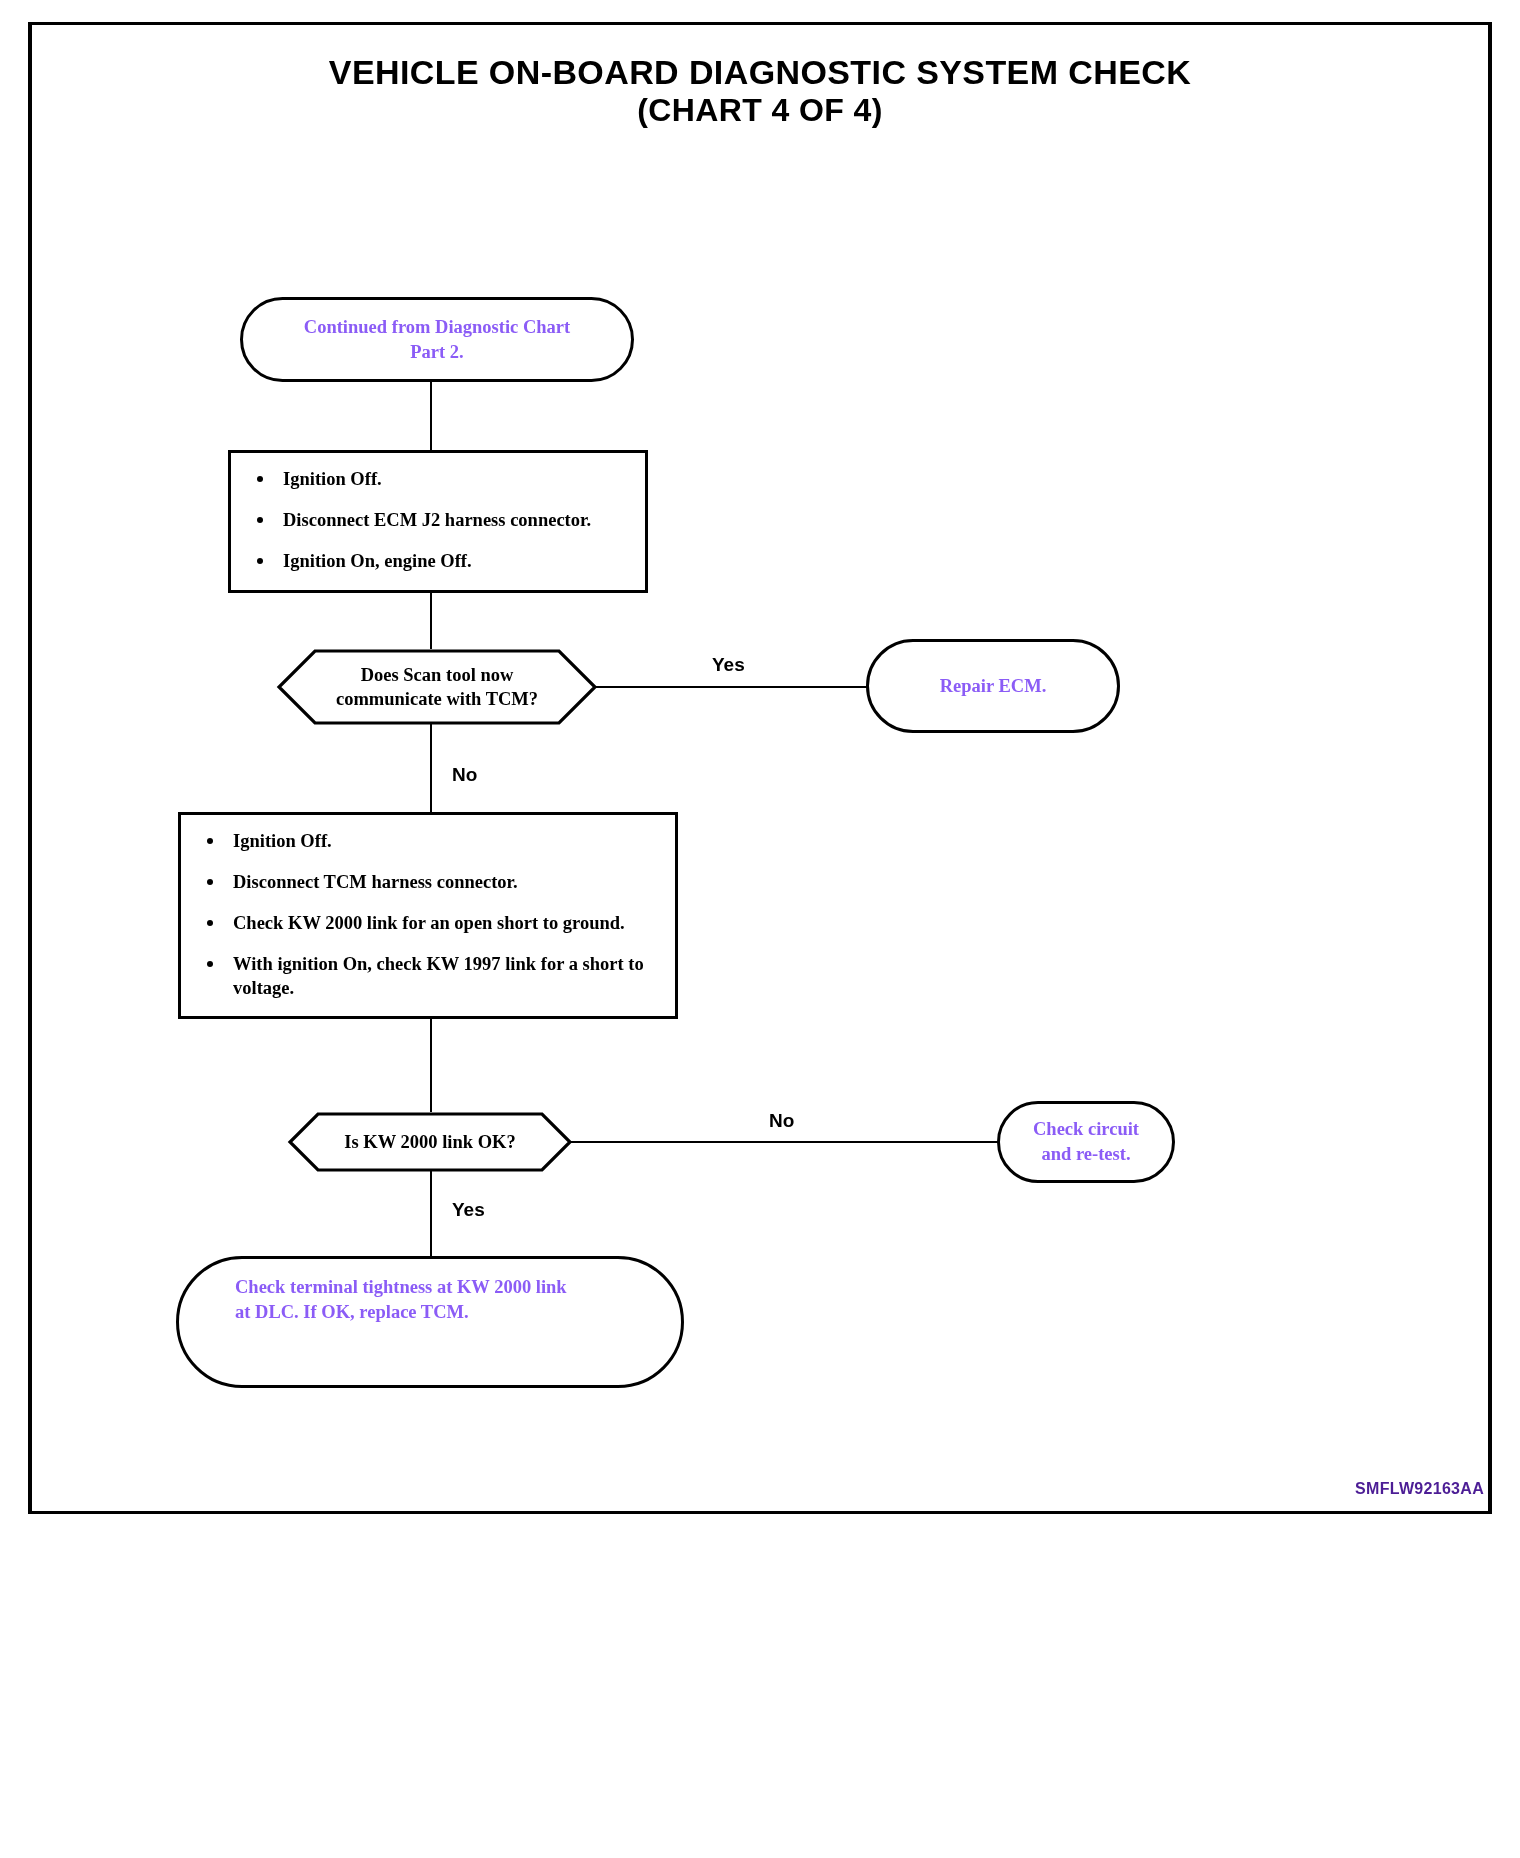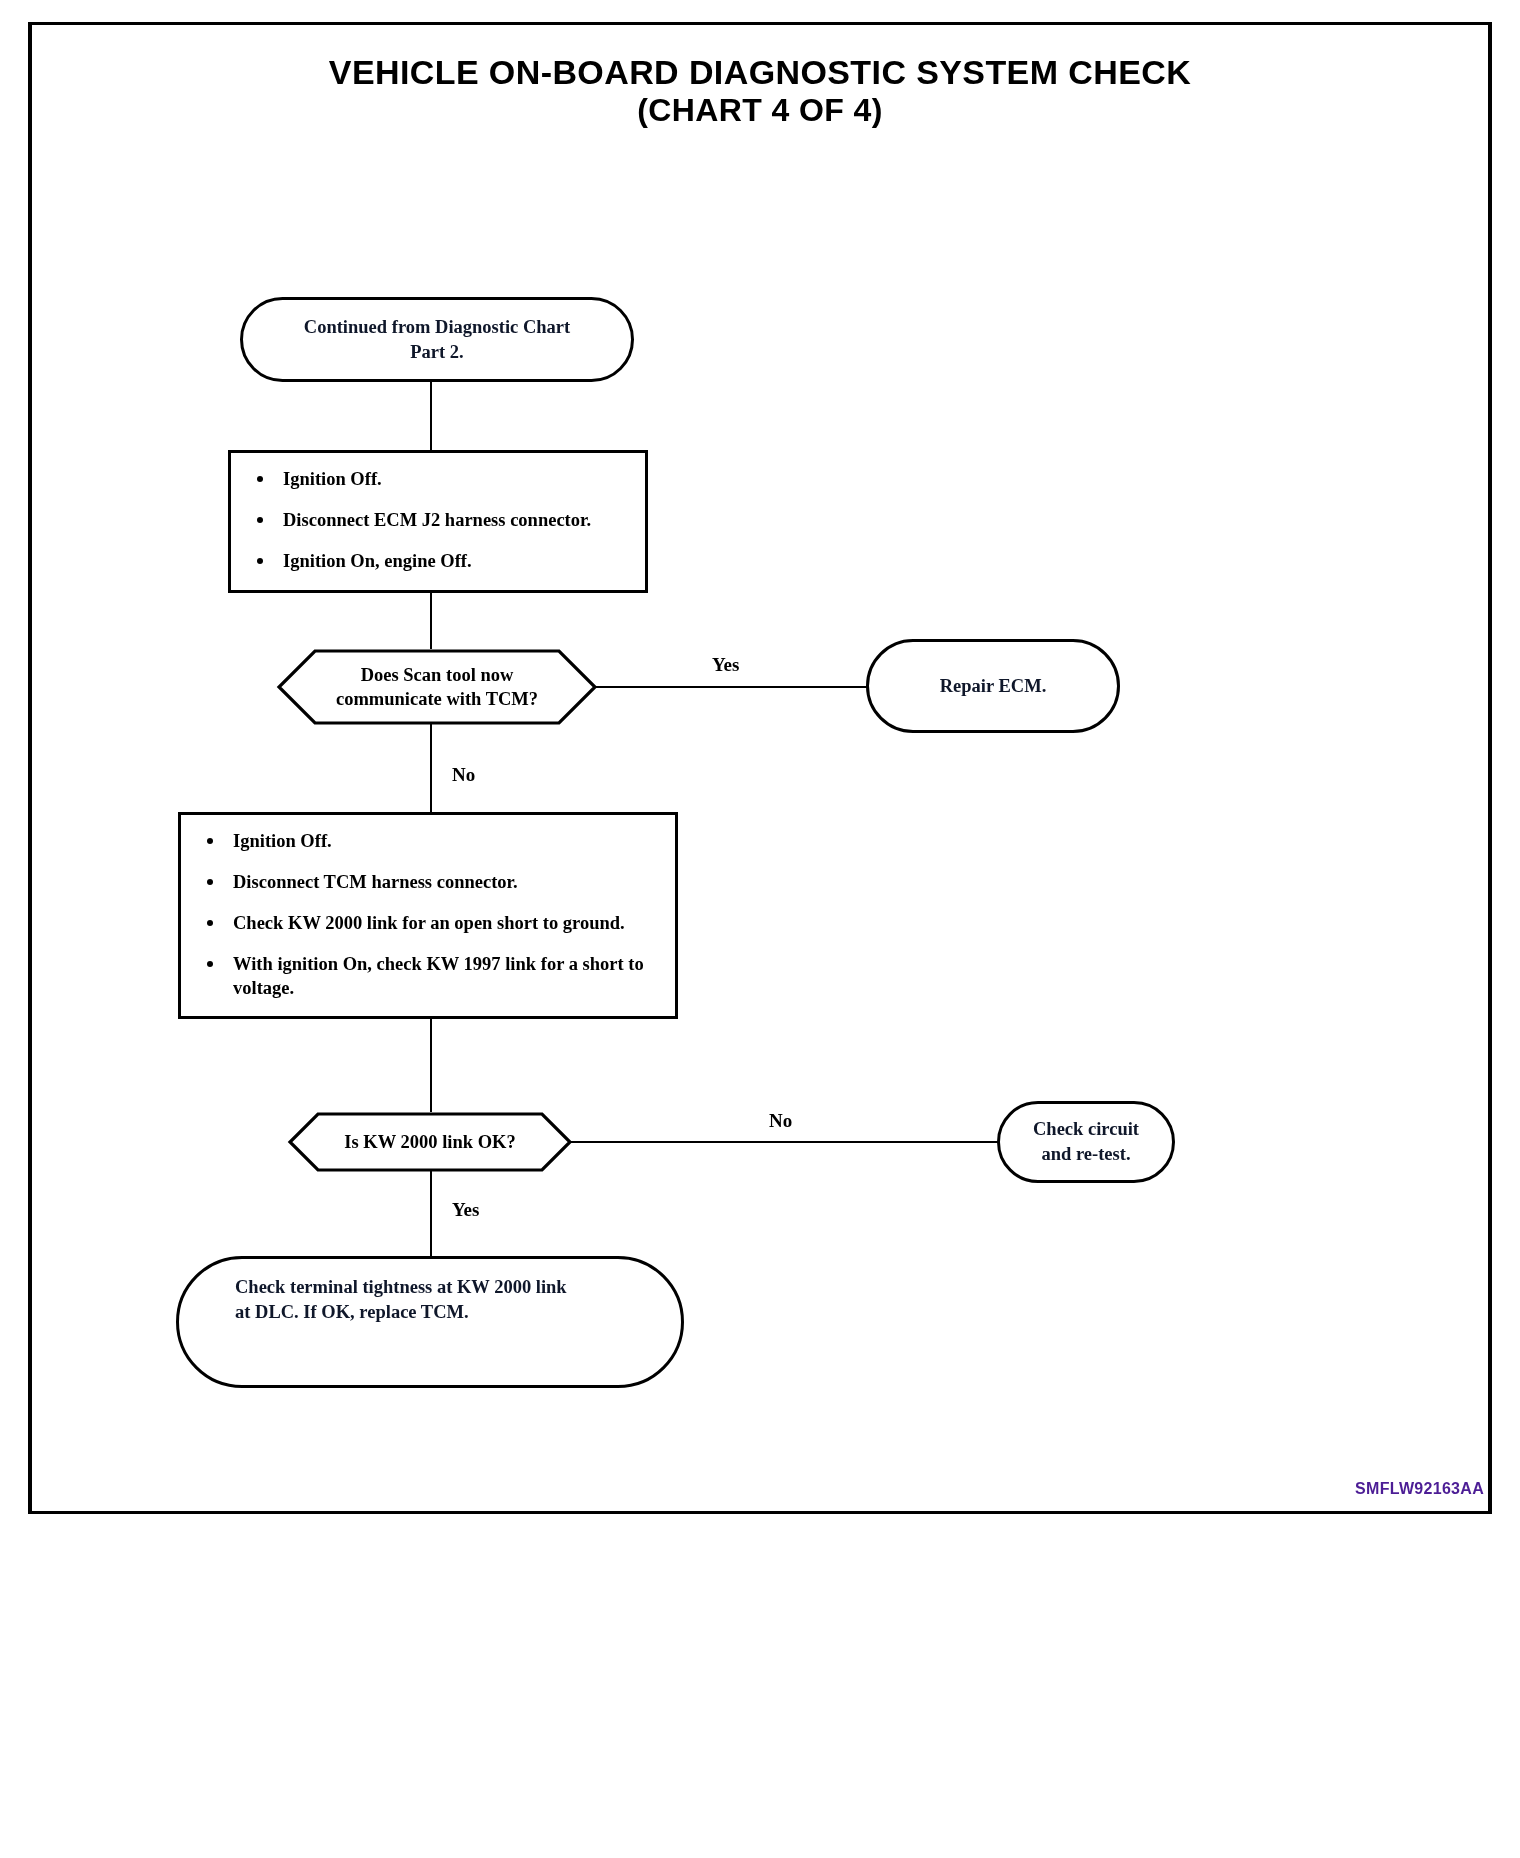--- a/index.html
+++ b/index.html
@@ -61,21 +61,21 @@
   .node {
     position: absolute;
     box-sizing: border-box;
     background: #fff;
   }
   .node-text {
     font-family: "Liberation Serif", serif;
     font-weight: bold;
     font-size: 18.5px;
     line-height: 1.33;
-    color: #0f172a;
+    color: #8b5cf6;
     white-space: pre-line;
   }
 
   
   .terminator {
     border: 3.5px solid #000;
     border-radius: 70px;
     display: flex;
     align-items: center;
     justify-content: center;
@@ -154,21 +154,21 @@
   }
   .conn-h {
     position: absolute;
     height: 2px;
     background: #000;
   }
 
   
   .branch-label {
     position: absolute;
-    font-family: Liberation Serif, serif;
+    font-family: Liberation Sans, sans-serif;
     font-weight: bold;
     font-size: 19px;
     line-height: 1;
     color: #000;
   }
 
   
   .footer-code {
     position: absolute;
     right: 36px;

